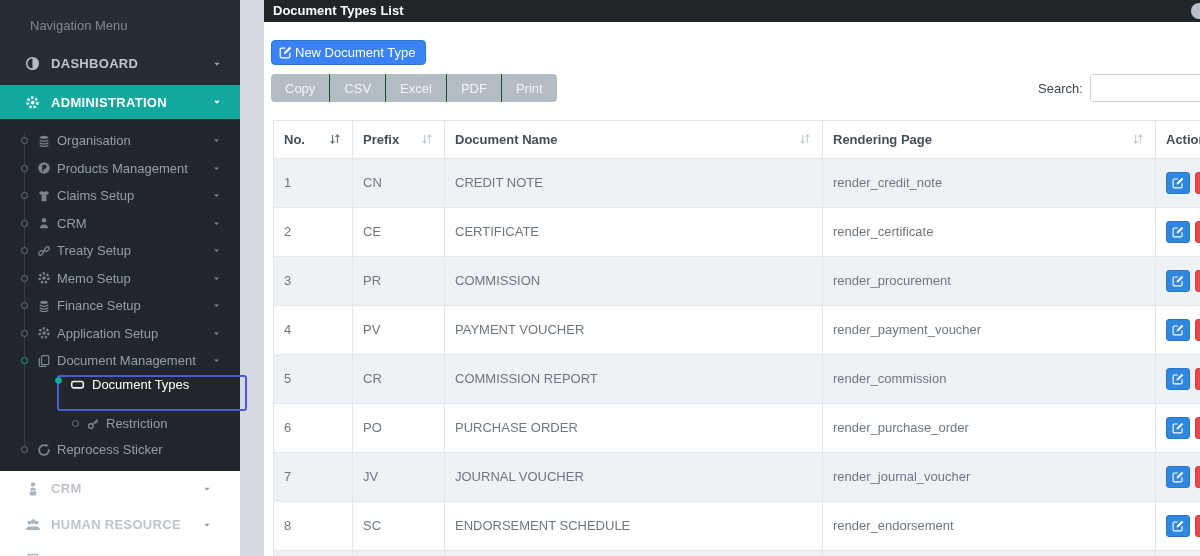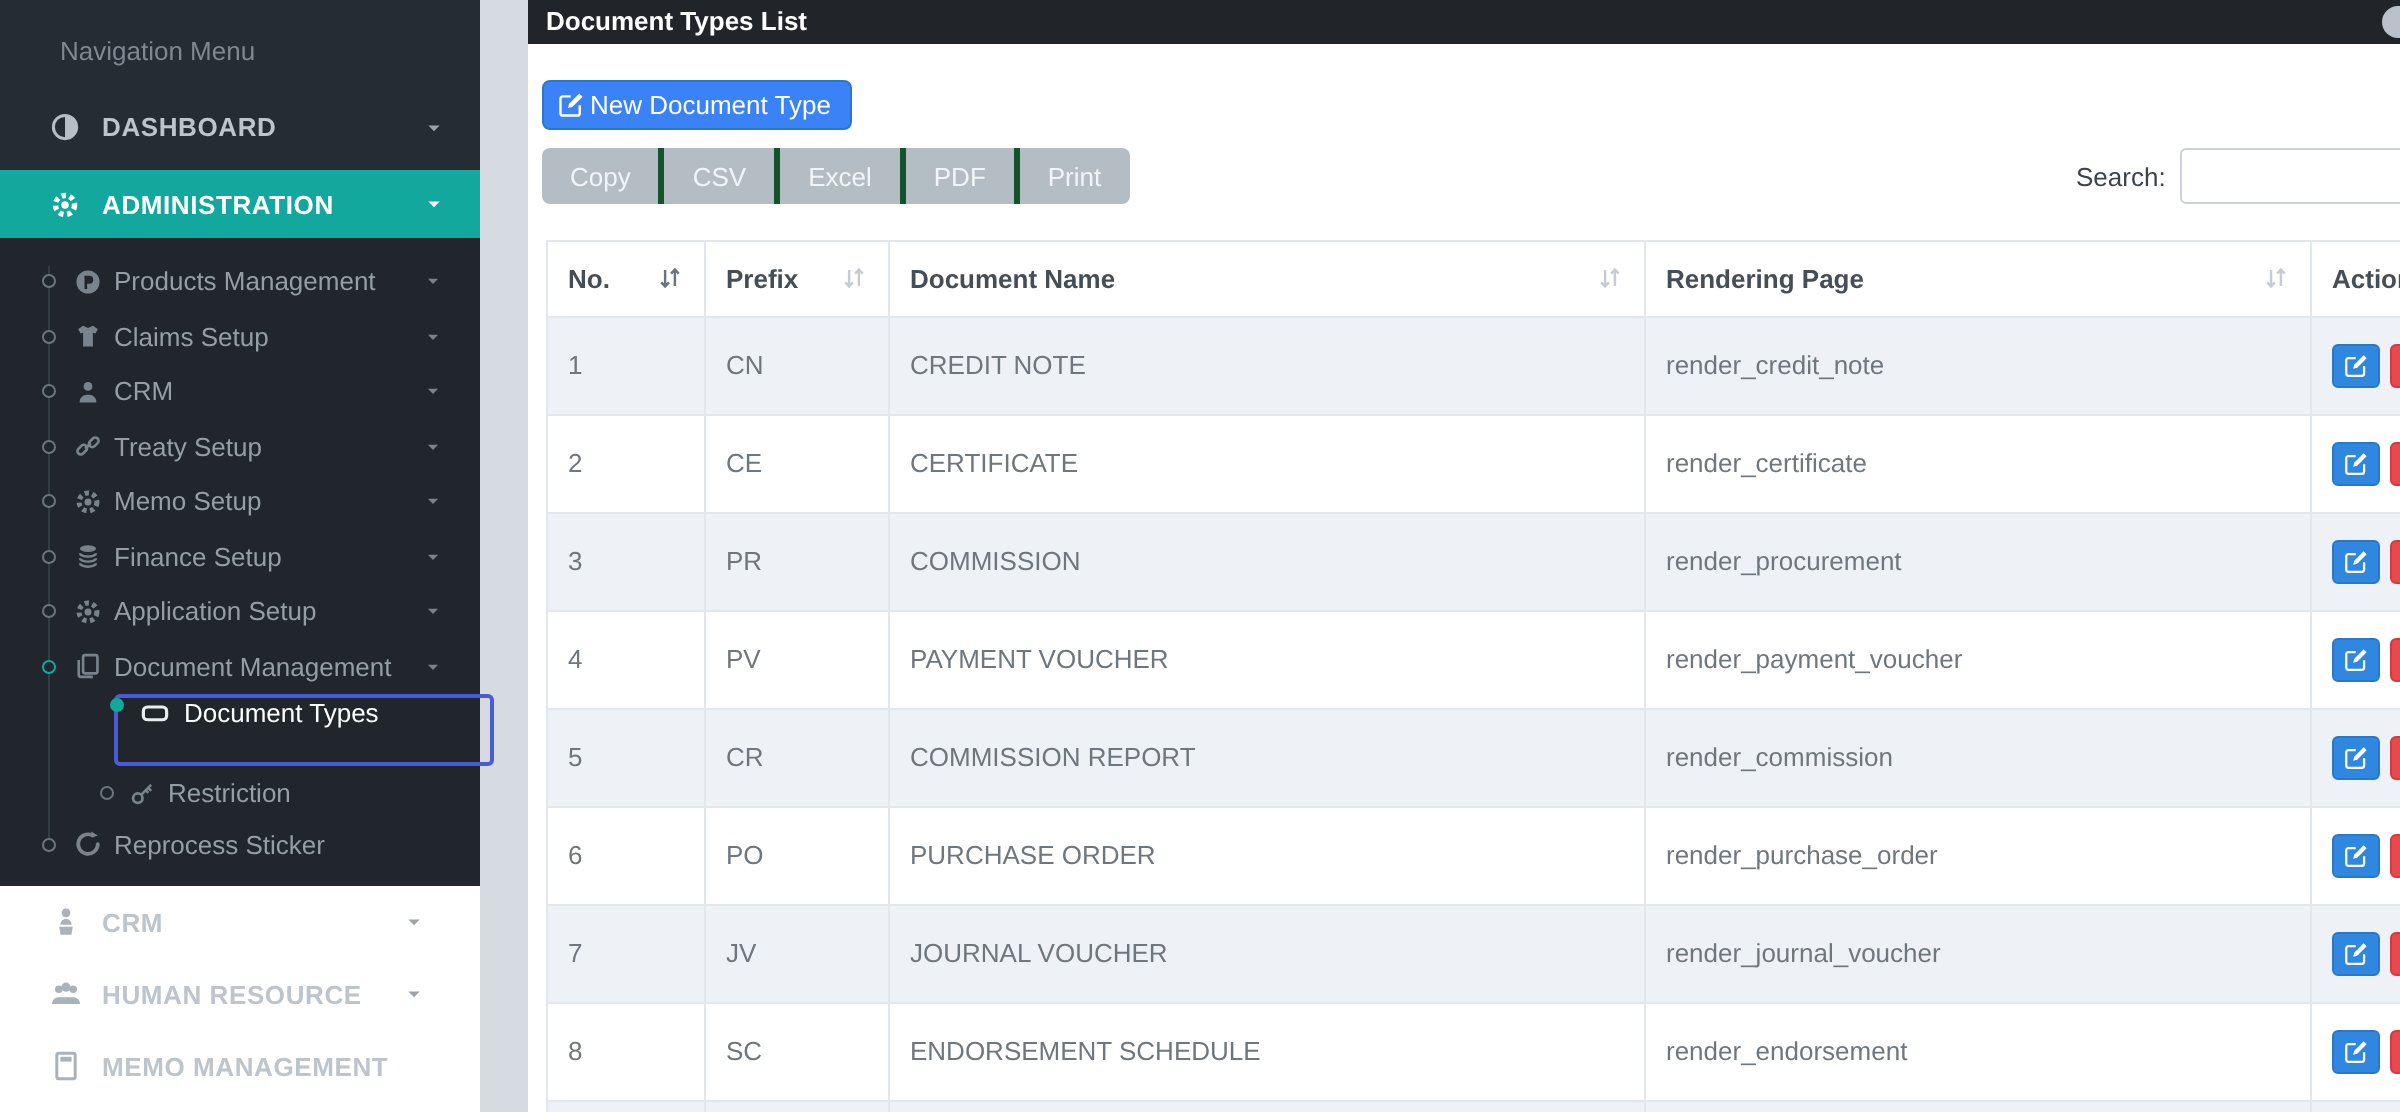--- a/index.html
+++ b/index.html
@@ -29,21 +29,21 @@
   .bullet.teal-border{border-color:#13a89e;}
   .bullet.teal-fill{border-color:#13a89e;background:#13a89e;}
   .sub-item .ic{width:14px;height:14px;margin-right:6px;color:#79838c;}
   .sub-item .caret{width:9px;height:9px;margin-left:auto;color:#79838c;}
 
   .nested-active{height:32px;display:flex;align-items:flex-start;margin-left:57px;width:180px;
     border:2px solid #4b5bd7;border-radius:3px;padding:0 6px 0 0;color:#ffffff;
     font-size:13px;cursor:pointer;background:transparent;position:relative;z-index:2;}
   .nested-active .bullet{margin-left:-4px;margin-right:8px;}
   .nested-active .ic{width:15px;height:15px;margin-right:7px;color:#e9edf0;}
-  .nested-item{height:26px;display:flex;align-items:center;padding-left:50px;
+  .nested-item{height:26px;display:flex;align-items:center;padding-left:72px;
     color:#959ea6;font-size:13px;cursor:pointer;}
   .nested-item .bullet{margin-right:8px;}
   .nested-item .ic{width:13px;height:13px;margin-right:6px;color:#79838c;}
   .reprocess{height:26px;}
   .bot-item{height:36px;display:flex;align-items:center;padding:0 18px 0 25px;
     color:#bdc4cb;font-size:13px;font-weight:bold;letter-spacing:.3px;cursor:pointer;}
   .bot-item .ic{width:16px;height:16px;margin-right:10px;color:#aab2ba;}
   .bot-item .caret{width:10px;height:10px;margin-left:auto;color:#9aa2aa;}
 
   
@@ -56,21 +56,21 @@
   .titlebar-circle{position:absolute;right:-7px;top:3px;width:16px;height:16px;
     border-radius:50%;background:#b9c2ca;cursor:pointer;}
 
   .btn-new{position:absolute;left:7px;top:40px;height:25px;display:inline-flex;align-items:center;
     gap:3px;background:#3b82f6;border:1px solid #2a79c9;border-radius:4px;color:#fff;
     font-size:13px;padding:0 10px 0 7px;cursor:pointer;font-family:inherit;}
   .btn-new .ic{width:13px;height:13px;color:#fff;}
 
   .export-group{position:absolute;left:7px;top:74px;display:flex;}
   .export-btn{height:28px;display:flex;align-items:center;background:#b5bdc4;color:#f2f5f7;
-    font-size:13px;padding:0 14px;border:none;border-right:3px solid #14532d;cursor:pointer;font-family:inherit;}
+    font-size:13px;padding:0 14px;border:none;border-right:1px solid #14532d;cursor:pointer;font-family:inherit;}
   .export-btn:first-child{border-radius:4px 0 0 4px;}
   .export-btn:last-child{border-radius:0 4px 4px 0;border-right:none;}
 
   .search{position:absolute;left:774px;top:74px;display:flex;align-items:center;
     font-size:13px;color:#3c444b;}
   .search input{margin-left:7px;width:116px;height:26px;border:1px solid #cbd2d9;
     border-radius:3px;outline:none;padding:0 6px;font-family:inherit;font-size:13px;}
 
   .table-wrap{position:absolute;left:9px;top:120px;}
   table{border-collapse:collapse;table-layout:fixed;width:1012px;}
@@ -181,20 +181,30 @@
     <svg class="ic">
         <use href="#i-gear"></use>
       </svg>
     <span>ADMINISTRATION</span>
     <svg class="ic caret">
         <use href="#i-caret"></use>
       </svg>
   </div>
 
   <div class="submenu">
+    <div class="sub-item">
+      <span class="bullet"></span>
+      <svg class="ic">
+          <use href="#i-coins"></use>
+        </svg>
+      <span>Organisation</span>
+      <svg class="ic caret">
+          <use href="#i-caret"></use>
+        </svg>
+    </div>
     <div class="sub-item">
       <span class="bullet"></span>
       <svg class="ic">
           <use href="#i-circlep"></use>
         </svg>
       <span>Products Management</span>
       <svg class="ic caret">
           <use href="#i-caret"></use>
         </svg>
     </div>

